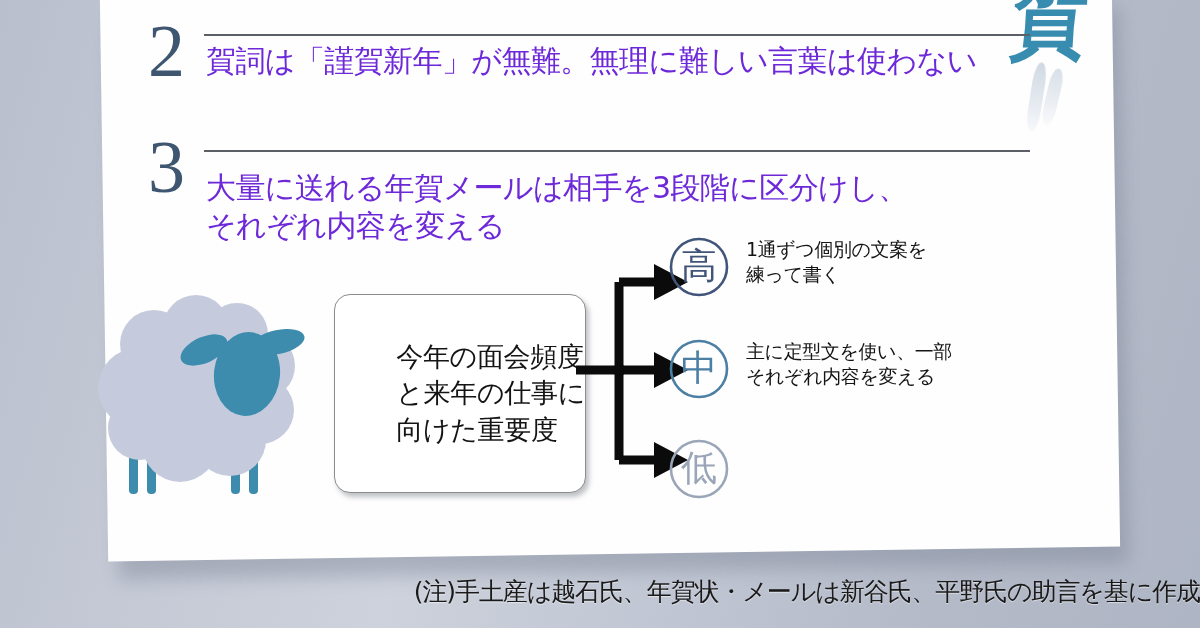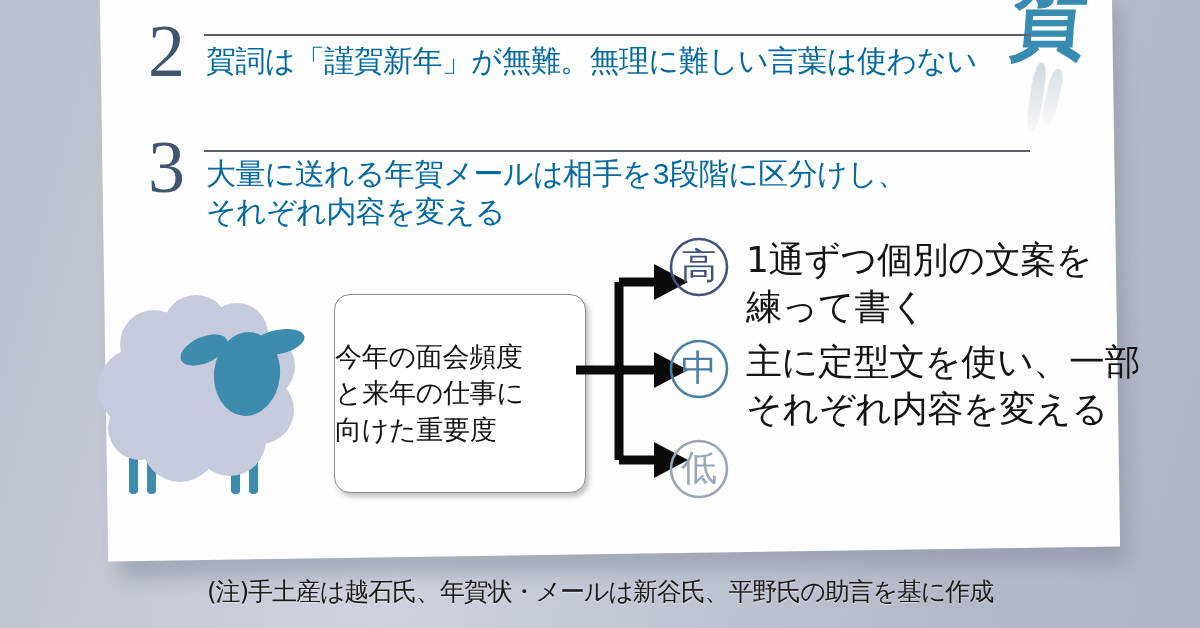--- a/index.html
+++ b/index.html
@@ -63,21 +63,21 @@
   }
   .step-rule {
     position: absolute;
     height: 2px;
     background: #5b5f66;
   }
   .step-text {
     position: absolute;
     font-size: 30px;
     line-height: 1.26;
-    color: #0369a1;
+    color: #6d28d9;
     letter-spacing: -0.6px;
     white-space: pre-line;
     font-family: "DejaVu Sans", "Liberation Sans", sans-serif;
   }
 
   
   .brush-kanji {
     position: absolute;
     right: 14px;
     top: -14px;
@@ -124,21 +124,21 @@
     left: 334px;
     top: 294px;
     width: 250px;
     height: 197px;
     background: #ffffff;
     border: 1.6px solid #8c8c8c;
     border-radius: 16px;
     box-shadow: 3px 4px 5px rgba(90,95,105,.38);
     display: flex;
     align-items: center;
-    justify-content: flex-start;
+    justify-content: flex-end;
   }
   .crit-text {
     font-size: 27px;
     line-height: 1.34;
     color: #141414;
     text-align: left;
     white-space: pre-line;
     letter-spacing: -0.3px;
     font-family: "DejaVu Sans", "Liberation Sans", sans-serif;
   }
@@ -164,36 +164,36 @@
     align-items: center;
     justify-content: center;
     box-sizing: border-box;
     font-size: 36px;
     line-height: 1;
     font-family: "DejaVu Serif", "Liberation Serif", serif;
     font-weight: 400;
     padding-bottom: 2px;
   }
   .outcome-text {
-    font-size: 36px;
+    font-size: 19px;
     line-height: 1.3;
     color: #141414;
     white-space: pre-line;
     letter-spacing: -0.4px;
     padding-top: 1px;
     font-family: "DejaVu Sans", "Liberation Sans", sans-serif;
   }
 
   
   .footnote {
     position: absolute;
     left: 0;
     top: 578px;
     width: 1200px;
-    text-align: center;
+    text-align: right;
     font-size: 25px;
     line-height: 1.1;
     color: #1a1a1a;
     letter-spacing: -1.1px;
     font-family: "DejaVu Sans", "Liberation Sans", sans-serif;
     text-shadow: 0 1px 1px rgba(255,255,255,.55);
   }
 </style>
 </head>
 <body>
@@ -213,21 +213,21 @@
 
       <div class="step">
         <div class="step-num" style="left:44px; top:22px;">2</div>
         <div class="step-rule" style="left:100px; top:42px; width:826px;"></div>
         <div class="step-text" style="left:102px; top:50px; width:880px;">賀詞は「謹賀新年」が無難。無理に難しい言葉は使わない</div>
       </div>
 
       <div class="step">
         <div class="step-num" style="left:44px; top:138px;">3</div>
         <div class="step-rule" style="left:100px; top:158px; width:826px;"></div>
-        <div class="step-text" style="left:102px; top:166px; width:880px;font-family:Liberation Mono, monospace;">大量に送れる年賀メールは相手を3段階に区分けし、
+        <div class="step-text" style="left:102px; top:177px; width:880px;">大量に送れる年賀メールは相手を3段階に区分けし、
 それぞれ内容を変える</div>
       </div>
 
     </div>
   </div>
 
   <div class="sheep">
     <svg viewBox="0 0 250 215" width="250" height="215" aria-hidden="true">
       <g>
         <rect x="37" y="158" width="9" height="44" rx="4" fill="#3d8cae"></rect>

